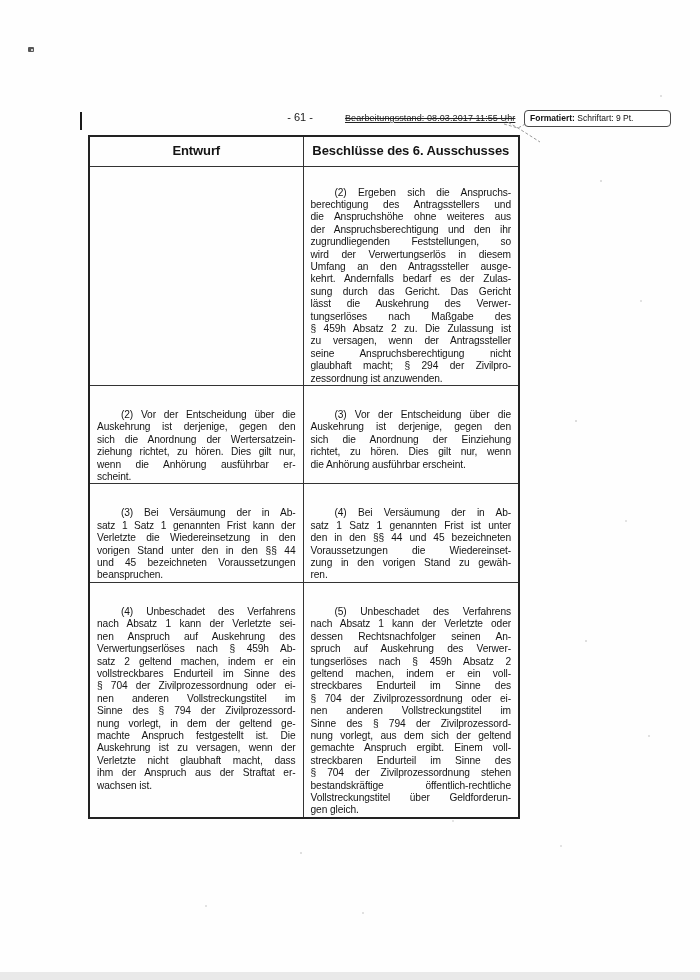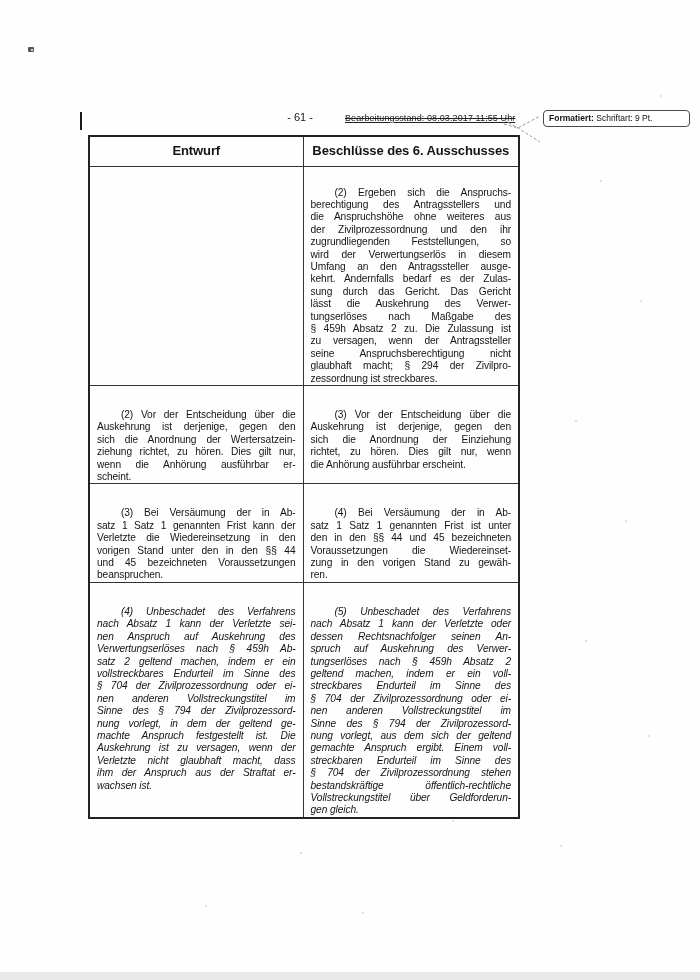--- a/index.html
+++ b/index.html
@@ -15,39 +15,39 @@
     625px 520px 0 #e3e3e3,585px 640px 0 #dedede,648px 735px 0 #e1e1e1,
     560px 845px 0 #e3e3e3,300px 852px 0 #dfdfdf,205px 905px 0 #e2e2e2,
     452px 820px 0 #e4e4e4,362px 912px 0 #e1e1e1,660px 95px 0 #e0e0e0;}
   .change-bar{position:absolute;left:80px;top:112px;width:2px;height:18px;background:#1a1a1a;}
   .page-number{position:absolute;left:250px;top:111px;width:100px;text-align:center;font-size:11px;color:#1a1a1a;}
   .deleted-header{
     position:absolute;left:345px;top:113px;width:175px;font-size:9px;letter-spacing:.1px;color:#222;
     text-decoration:underline line-through;
   }
   
-  .balloon{position:absolute;left:543px;width:147px;box-sizing:border-box;background:#fff;
+  .balloon{position:absolute;left:524px;width:147px;box-sizing:border-box;background:#fff;
     border:1px solid #4a4a4a;border-radius:4px;padding:2px 5px;font-size:8.5px;line-height:10.5px;color:#111;}
   .balloon .blabel{font-weight:bold;}
   #balloon-formatiert{top:110px;}
   #balloon-geloescht{top:129px;}
   .leaders{position:absolute;left:504px;top:110px;}
   
   table.cmp{position:absolute;left:88px;top:135px;width:430px;border-collapse:collapse;table-layout:fixed;
     border:2px solid #222;}
   table.cmp col.c1{width:214px;}
   table.cmp col.c2{width:216px;}
   table.cmp th,table.cmp td{border:1px solid #333;vertical-align:top;padding:3px 7px 0 7px;
     font-size:10.2px;line-height:12.4px;letter-spacing:-0.1px;color:#141414;overflow:hidden;}
   table.cmp th{font-size:13px;font-weight:bold;text-align:center;vertical-align:middle;padding:0 4px;}
   tr.hrow{height:30px;}
   tr.r1{height:203px;}
   tr.r2{height:88px;}
   tr.r3{height:89px;}
-  tr.r4{height:217px;font-style:italic;}
+  tr.r4{height:217px;}
   tr.r2 td,tr.r3 td,tr.r4 td{padding-top:6px;}
   .tline{text-align:justify;text-align-last:justify;white-space:normal;}
   .tline.tfirst{text-indent:24px;margin-top:17px;}
   .tline.tlast{text-align-last:left;}
 </style>
 </head>
 <body>
 
 <div class="sheet">
 
@@ -77,33 +77,33 @@
         <tr class="hrow">
       <th>Entwurf</th>
       <th>Beschlüsse des 6. Ausschusses</th>
     </tr>
     <tr class="r1">
       <td></td>
       <td>
             <div class="tline tfirst">(2)  Ergeben sich die Anspruchs-</div>
             <div class="tline">berechtigung des Antragsstellers und</div>
             <div class="tline">die Anspruchshöhe ohne weiteres aus</div>
-            <div class="tline">der Zivilprozessordnung und den ihr</div>
+            <div class="tline">der Anspruchsberechtigung und den ihr</div>
             <div class="tline">zugrundliegenden Feststellungen, so</div>
             <div class="tline">wird der Verwertungserlös in diesem</div>
             <div class="tline">Umfang an den Antragssteller ausge-</div>
             <div class="tline">kehrt. Andernfalls bedarf es der Zulas-</div>
             <div class="tline">sung durch das Gericht. Das Gericht</div>
             <div class="tline">lässt die Auskehrung des Verwer-</div>
             <div class="tline">tungserlöses nach Maßgabe des</div>
             <div class="tline">§ 459h Absatz 2 zu. Die Zulassung ist</div>
             <div class="tline">zu versagen, wenn der Antragssteller</div>
             <div class="tline">seine Anspruchsberechtigung nicht</div>
             <div class="tline">glaubhaft macht; § 294 der Zivilpro-</div>
-            <div class="tline tlast">zessordnung ist streckbares.</div>
+            <div class="tline tlast">zessordnung ist anzuwenden.</div>
           </td>
     </tr>
     <tr class="r2">
       <td>
             <div class="tline tfirst">(2)  Vor der Entscheidung über die</div>
             <div class="tline">Auskehrung ist derjenige, gegen den</div>
             <div class="tline">sich die Anordnung der Wertersatzein-</div>
             <div class="tline">ziehung richtet, zu hören. Dies gilt nur,</div>
             <div class="tline">wenn die Anhörung ausführbar er-</div>
             <div class="tline tlast">scheint.</div>

